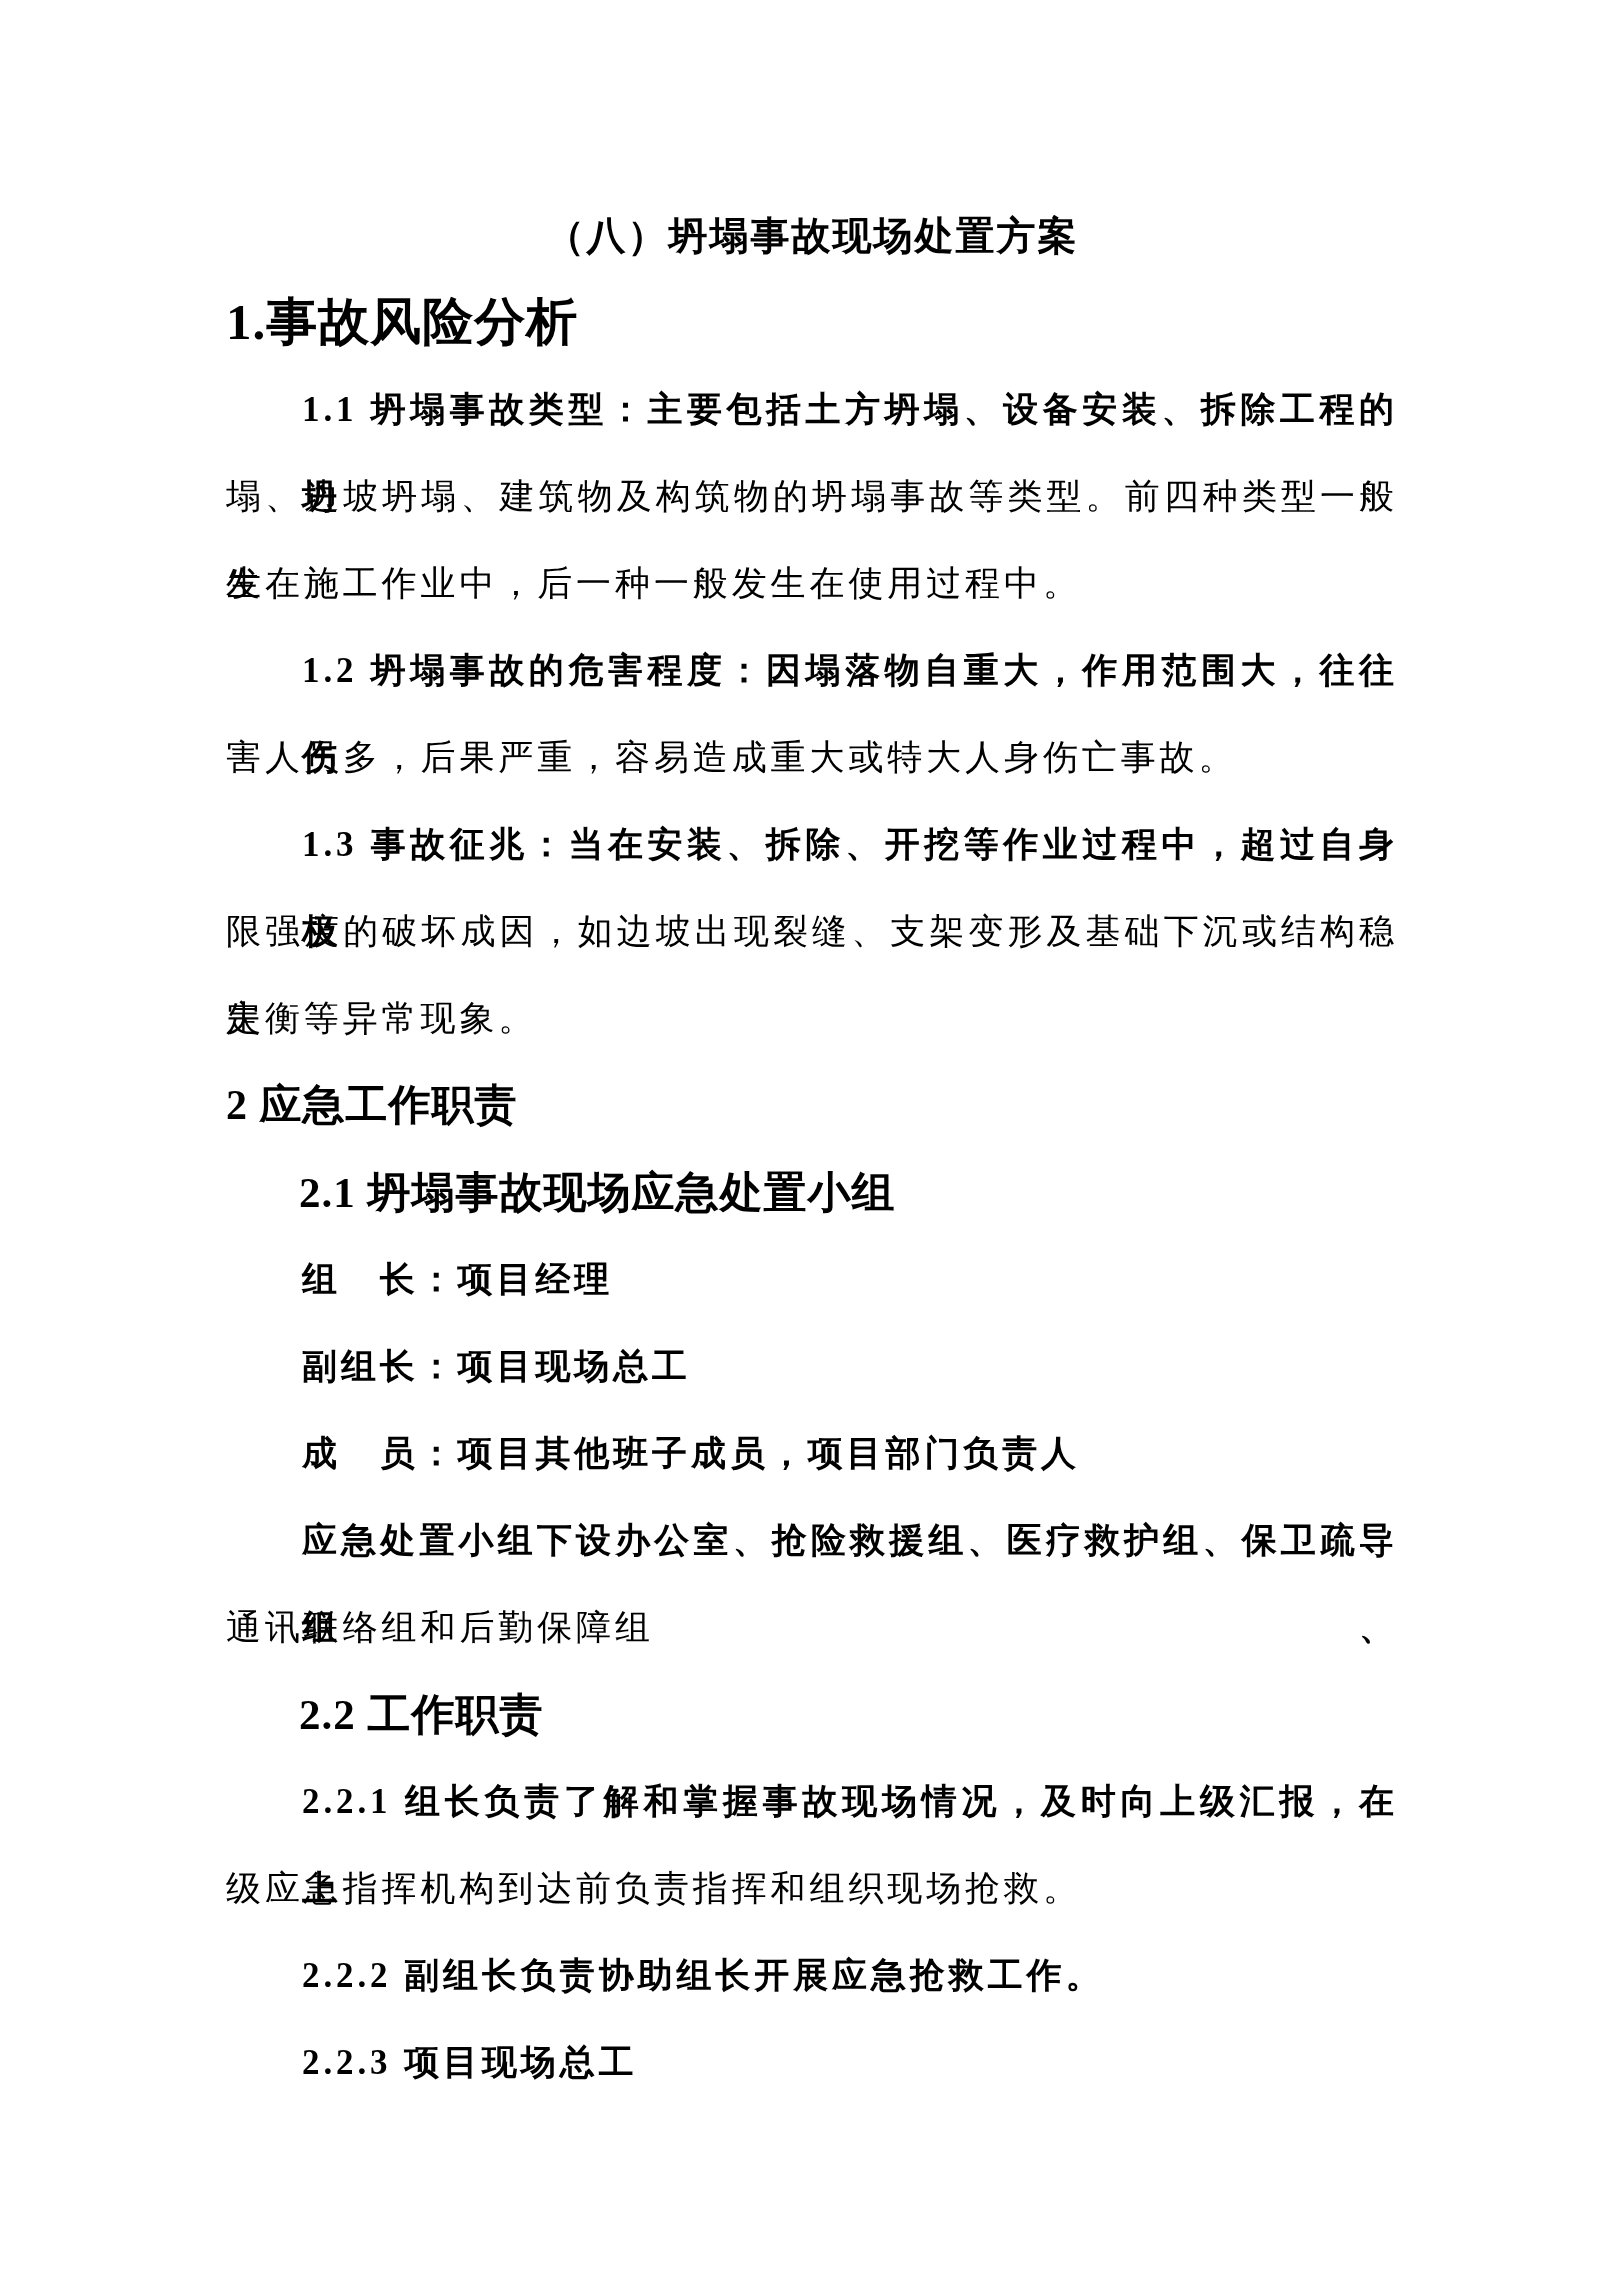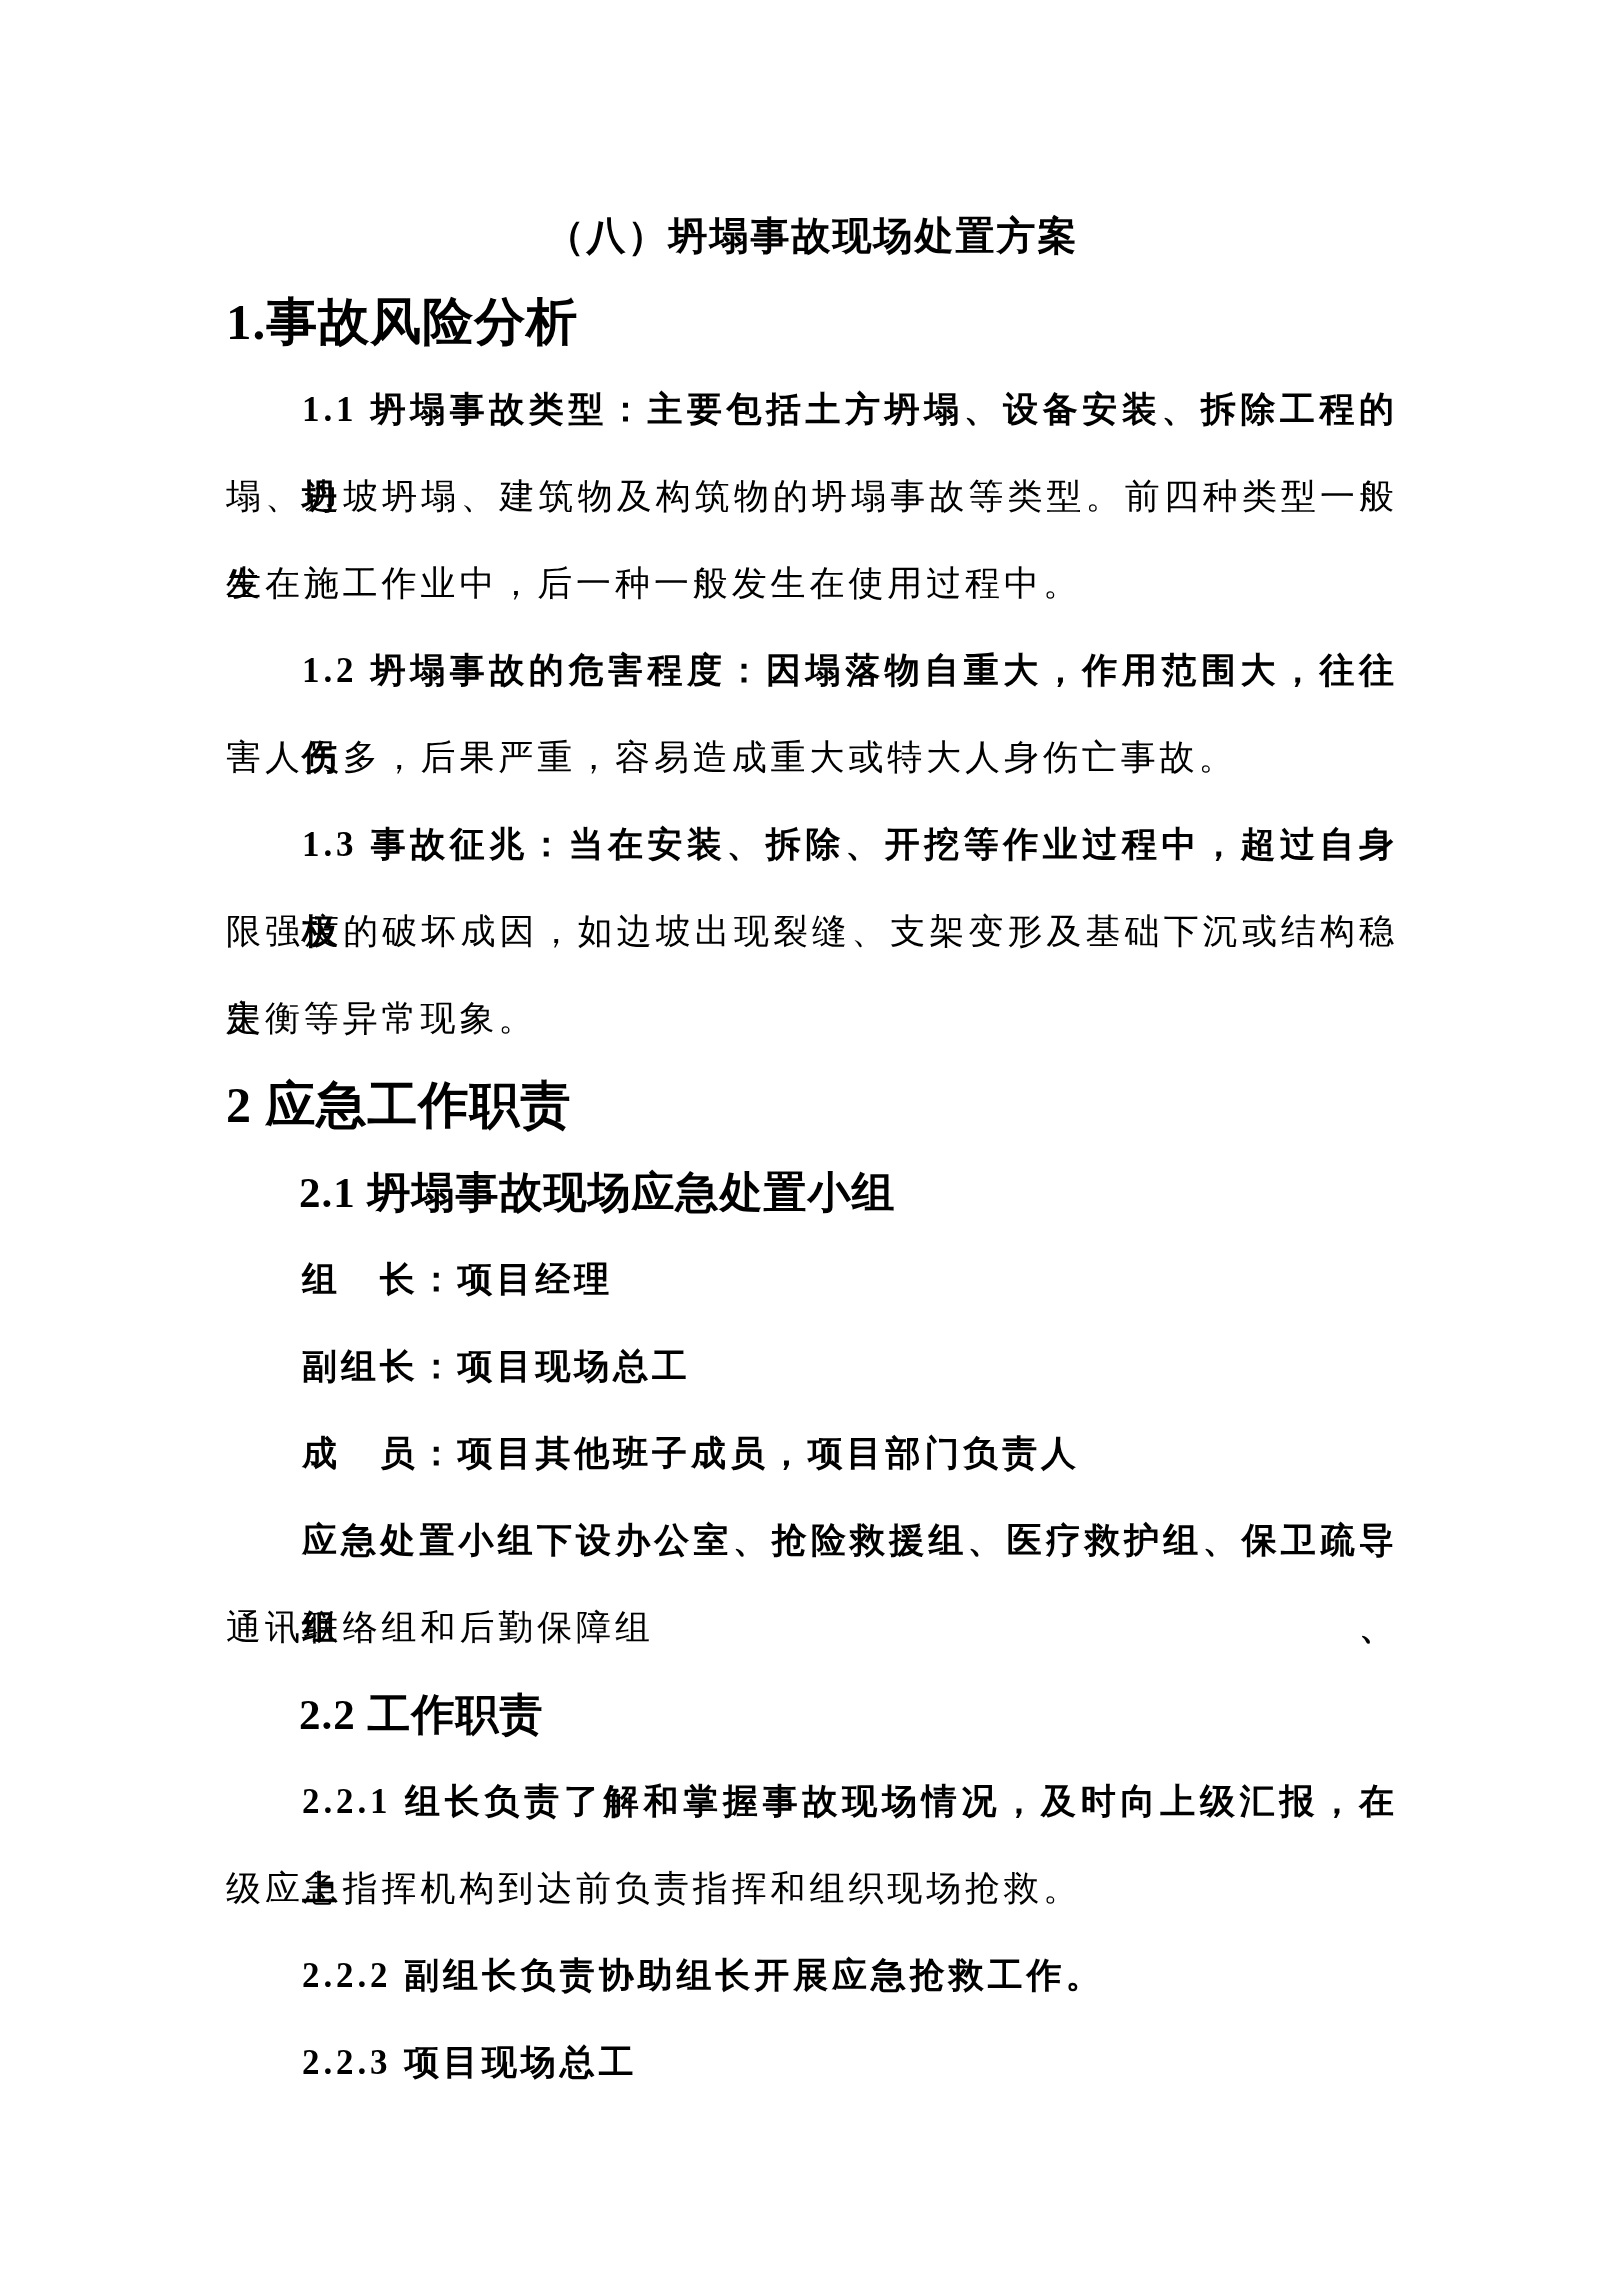--- a/index.html
+++ b/index.html
@@ -36,21 +36,21 @@
     text-align: center;
     letter-spacing: 2px;
     white-space: nowrap;
   }
   .h1 {
     font-size: 51px;
     font-weight: bold;
     letter-spacing: 1px;
   }
   .h2 {
-    font-size: 50px;
+    font-size: 42px;
     font-weight: bold;
     letter-spacing: 1px;
   }
   .h3 {
     font-size: 43px;
     font-weight: bold;
     letter-spacing: 1px;
     padding-left: 73px;
   }
   .indent {

